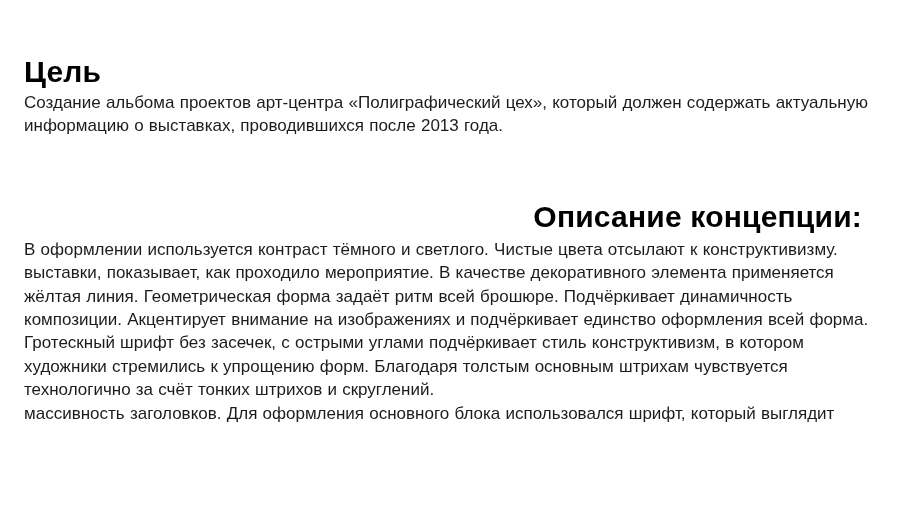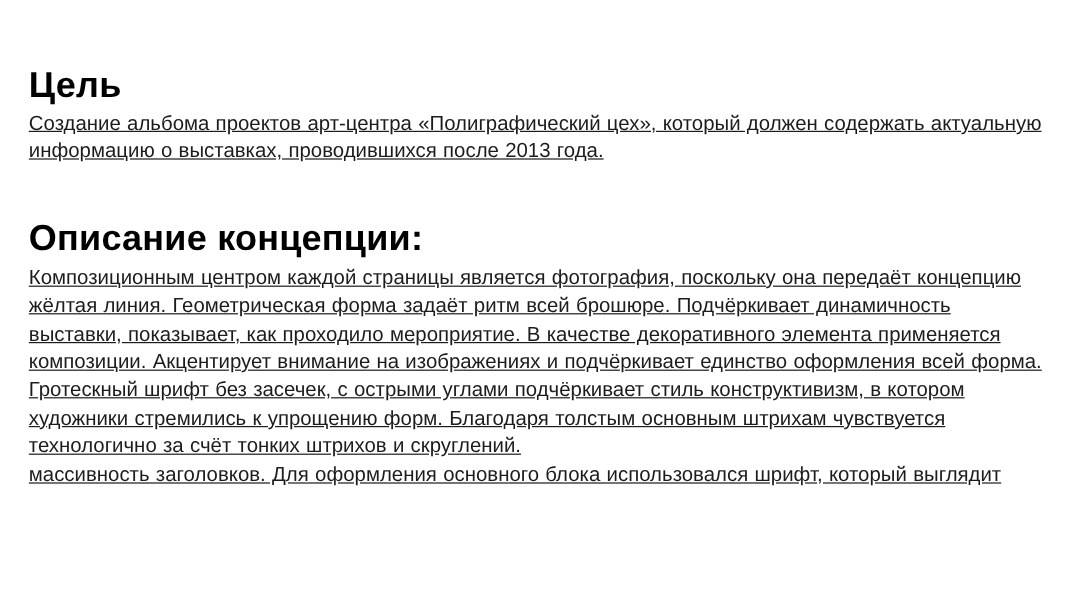--- a/index.html
+++ b/index.html
@@ -25,28 +25,27 @@
   .heading {
     margin: 0;
     font-weight: bold;
     color: #000000;
     font-size: 30px;
     line-height: 30px;
     letter-spacing: 0.2px;
     white-space: nowrap;
   }
   .heading-goal { margin-top: 57px; }
-  .heading-concept { margin-top: 46px; }
+  .heading-concept { margin-top: 64px; text-align: right; }
   .para {
     margin: 0;
     font-size: 17px;
     line-height: 23.4px;
     color: #1c1c1c;
     word-spacing: 0.5px;
-    text-decoration: underline;
   }
   .para-goal { margin-top: 4px; }
   .para-concept { margin-top: 6px; }
   .para .line {
     white-space: nowrap;
   }
 </style>
 </head>
 <body>
 
@@ -57,23 +56,23 @@
       <h1 class="heading heading-goal">Цель</h1>
       <div class="para para-goal">
         <div class="line">Создание альбома проектов арт-центра «Полиграфический цех», который должен содержать актуальную</div>
         <div class="line">информацию о выставках, проводившихся после 2013 года.</div>
       </div>
     </section>
 
     <section>
       <h1 class="heading heading-concept">Описание концепции:</h1>
       <div class="para para-concept">
-        <div class="line">Композиционным центром каждой страницы является фотография, поскольку она передаёт концепцию</div>
+        <div class="line">В оформлении используется контраст тёмного и светлого. Чистые цвета отсылают к конструктивизму.</div>
+        <div class="line">выставки, показывает, как проходило мероприятие. В качестве декоративного элемента применяется</div>
         <div class="line">жёлтая линия. Геометрическая форма задаёт ритм всей брошюре. Подчёркивает динамичность</div>
-        <div class="line">выставки, показывает, как проходило мероприятие. В качестве декоративного элемента применяется</div>
         <div class="line">композиции. Акцентирует внимание на изображениях и подчёркивает единство оформления всей форма.</div>
         <div class="line">Гротескный шрифт без засечек, с острыми углами подчёркивает стиль конструктивизм, в котором</div>
         <div class="line">художники стремились к упрощению форм. Благодаря толстым основным штрихам чувствуется</div>
         <div class="line">технологично за счёт тонких штрихов и скруглений.</div>
         <div class="line">массивность заголовков. Для оформления основного блока использовался шрифт, который выглядит</div>
       </div>
     </section>
 
   </div>
 </div>

